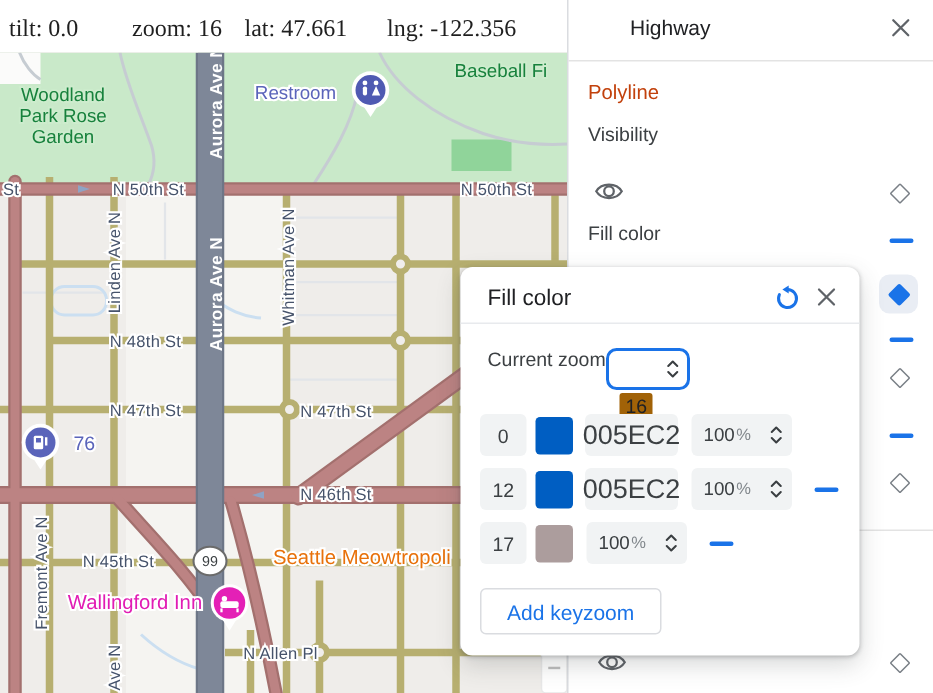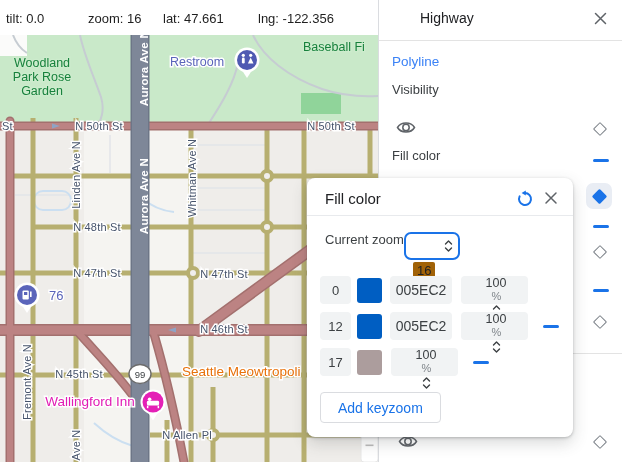--- a/index.html
+++ b/index.html
@@ -1,37 +1,37 @@
 <!DOCTYPE html>
 <html><head>
 <meta charset="utf-8">
 <style>
   html,body{margin:0;padding:0;background:#fff;}
   .screen{position:relative;width:622px;height:462px;background:#fff;overflow:hidden;
           font-family:"Liberation Sans",sans-serif;color:#202124;}
   
   .topbar{position:absolute;left:0;top:0;width:378px;height:35px;background:#fff;border-bottom:1px solid #e2e2e2;}
-  .topbar span{position:absolute;top:11px;font-family:Liberation Sans, sans-serif;font-size:13px;color:#1f1f1f;white-space:pre;}
+  .topbar span{position:absolute;top:11px;font-family:Liberation Serif, serif;font-size:16px;color:#1f1f1f;white-space:pre;}
   .tb-tilt{left:6px}.tb-zoom{left:88px}.tb-lat{left:163px}.tb-lng{left:258px}
   
   .map{position:absolute;left:0;top:35px;width:378px;height:427px;overflow:hidden;background:#efedea;}
   .st{font-family:"Liberation Sans",sans-serif;font-size:11px;font-weight:500;fill:#46536b;stroke:#ffffff;stroke-width:2.8px;paint-order:stroke;letter-spacing:.2px}
   .stw{font-family:"Liberation Sans",sans-serif;font-size:11.5px;font-weight:700;fill:#ffffff;letter-spacing:.3px}
   .park-t{font-family:"Liberation Sans",sans-serif;font-size:12.5px;font-weight:500;fill:#17813c;stroke:#cdeccd;stroke-width:2.5px;paint-order:stroke}
   .poi-blue{font-family:"Liberation Sans",sans-serif;font-size:12.5px;font-weight:500;fill:#5a64ba;stroke:#fff;stroke-width:2.8px;paint-order:stroke}
   .poi-pink{font-family:"Liberation Sans",sans-serif;font-size:13.5px;font-weight:500;fill:#e11cb4;stroke:#fff;stroke-width:2.8px;paint-order:stroke}
   .poi-orange{font-family:"Liberation Sans",sans-serif;font-size:13.5px;font-weight:500;fill:#e8710a;stroke:#fff;stroke-width:2.8px;paint-order:stroke}
   .shield-t{font-family:"Liberation Sans",sans-serif;font-size:9.5px;font-weight:500;fill:#3c4043}
   
   .panel{position:absolute;left:378px;top:0;width:244px;height:462px;background:#fff;border-left:1px solid #dadce0;box-sizing:border-box;}
   .panel-title{position:absolute;left:13px;top:10px;font-size:14px;color:#202124;margin-left:28px;}
   .icon-btn{cursor:pointer;display:inline-block;line-height:0;}
   .panel-close{position:absolute;left:214px;top:11px;}
   .pdiv{position:absolute;left:0;width:100%;height:1px;background:#e3e3e3;}
-  .sec-label{position:absolute;left:13px;top:54px;font-size:13.5px;font-weight:500;color:#3b82f6;}
+  .sec-label{position:absolute;left:13px;top:54px;font-size:13.5px;font-weight:500;color:#c2410c;}
   .prop-label{position:absolute;left:13px;font-size:13px;color:#3c4043;}
   .eye{position:absolute;line-height:0;}
   .kd{position:absolute;width:8px;height:8px;border:1.5px solid #797f86;border-radius:1px;transform:rotate(45deg);}
   .kdash{position:absolute;width:16px;height:3px;border-radius:1.5px;background:#1a73e8;}
   .ksel{position:absolute;left:207px;top:183px;width:26px;height:26px;background:#e9edf4;border-radius:7px;display:flex;align-items:center;justify-content:center;}
   .ksel i{display:block;width:11px;height:11px;background:#1a73e8;border-radius:1.5px;transform:rotate(45deg);}
   
   .dialog{position:absolute;left:307px;top:178px;width:266px;height:259px;background:#fff;border-radius:8px;z-index:10;
           box-shadow:0 1px 3px rgba(60,64,67,.3),0 6px 16px rgba(60,64,67,.2);}
   .dlg-title{position:absolute;left:18px;top:12px;font-size:15px;color:#202124;}
@@ -40,22 +40,22 @@
   .dlg-div{position:absolute;left:0;top:37px;width:100%;height:1px;background:#e8eaed;}
   .zoom-row{position:absolute;left:18px;top:54px;height:28px;display:flex;}
   .zoom-row .zlabel{font-size:13px;color:#3c4043;width:79px;}
   .zoom-input{box-sizing:border-box;width:56px;height:28px;border:2px solid #1a73e8;border-radius:7px;display:flex;align-items:center;padding:0 4px 0 7px;background:#fff;}
   .zoom-input .zval{font-size:13px;color:#202124;background:#a16207;border-radius:2px;padding:1px 4px;margin-top:48px;}
   .zoom-input .spacer{flex:1}
   .key-row{position:absolute;left:13px;height:28px;display:flex;align-items:center;}
   .chip{box-sizing:border-box;height:28px;background:#f1f3f4;border-radius:4px;display:flex;align-items:center;justify-content:center;font-size:13px;color:#3c4043;}
   .chip.zoomc{width:31px;}
   .swatch{width:25px;height:25px;border-radius:3px;margin-left:6px;}
-  .chip.hexc{width:62px;margin-left:8px;font-size:14px;}
-  .chip.pctc{width:67px;margin-left:9px;justify-content:flex-start;padding:0 5px 0 8px;flex-direction:column;}
+  .chip.hexc{width:62px;margin-left:8px;font-size:18px;}
+  .chip.pctc{width:67px;margin-left:9px;justify-content:flex-start;padding:0 5px 0 8px;}
   .chip.pctc .num{font-size:12.5px;color:#3c4043;}
   .chip.pctc .pct{font-size:11px;color:#80868b;margin-left:1px;}
   .chip.pctc .spacer{flex:1}
   .row-dash{width:16px;height:3px;border-radius:1.5px;background:#1a73e8;margin-left:15px;}
   .add-btn{position:absolute;left:13px;top:214px;height:31px;padding:0 17px;background:#fff;border:1px solid #dadce0;border-radius:4px;
            font-family:"Liberation Sans",sans-serif;font-size:14px;font-weight:500;color:#1a73e8;cursor:pointer;}
 </style>
 </head>
 <body>
 

